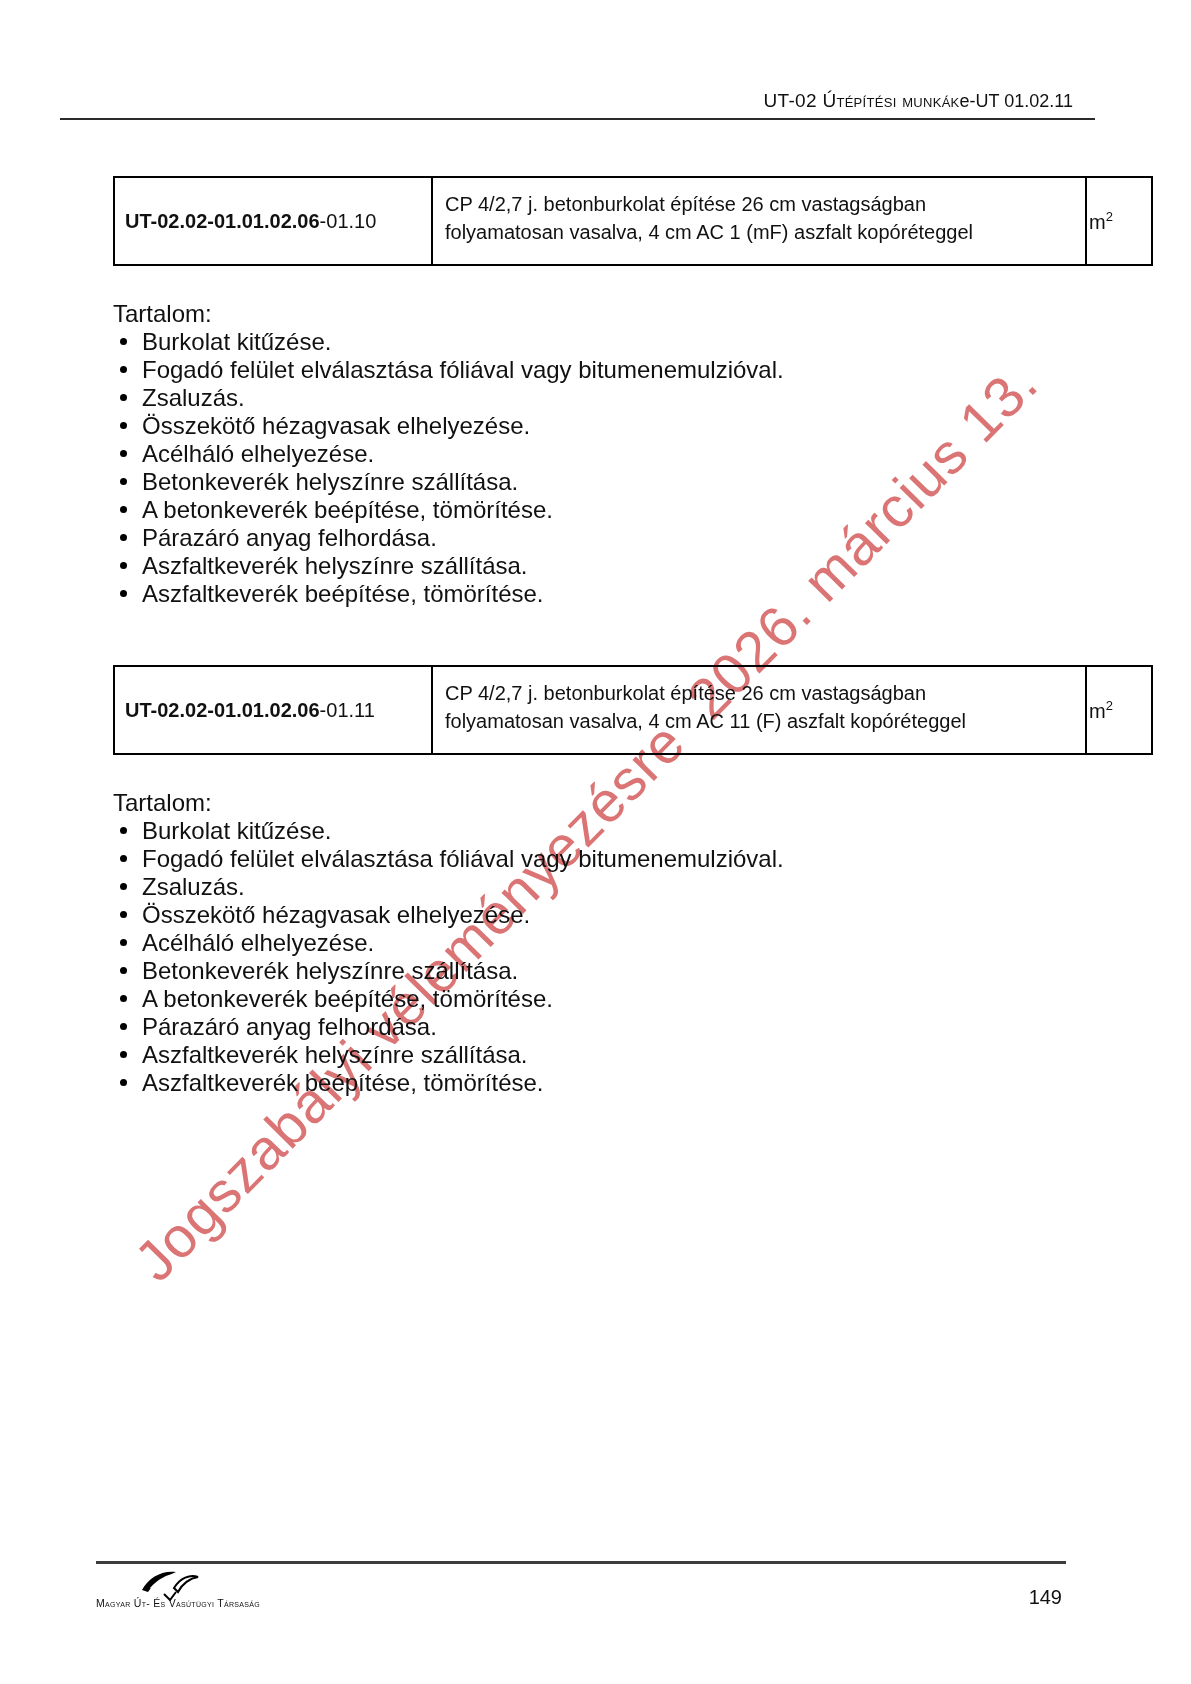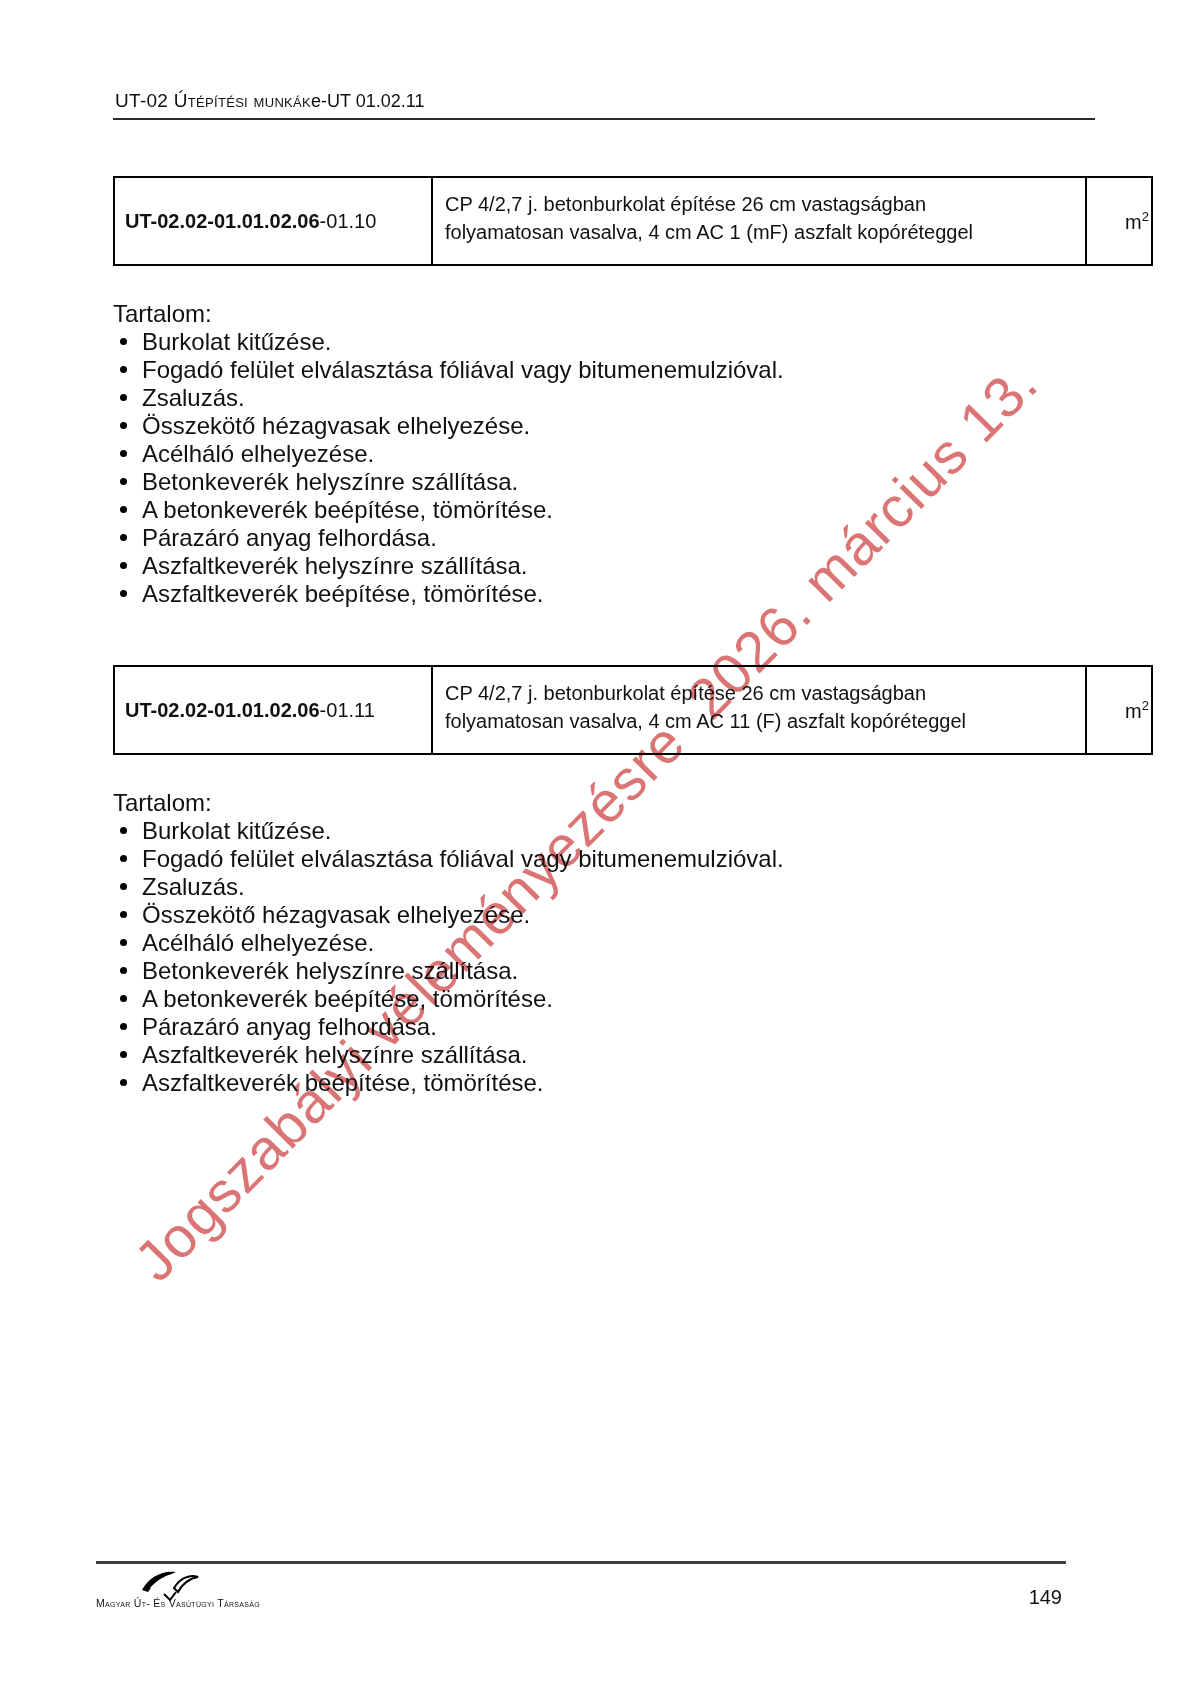--- a/index.html
+++ b/index.html
@@ -27,23 +27,23 @@
     line-height: 1.15;
     white-space: pre;
     letter-spacing: 1px;
     z-index: 0;
     pointer-events: none;
   }
   
   .header {
     position: relative;
     z-index: 1;
-    margin: 90px 96px 0 113px;
+    margin: 90px 96px 0 60px;
     display: flex;
-    justify-content: flex-start;
+    justify-content: flex-end;
     align-items: flex-end;
     border-bottom: 2px solid #2b2b2b;
     padding: 0 22px 6px 2px;
   }
   .header-left {
     font-variant: small-caps;
     font-size: 19px;
     letter-spacing: 0.3px;
   }
   .header-right {
@@ -71,21 +71,21 @@
     white-space: nowrap;
   }
   td.code-cell b { font-weight: bold; }
   td.desc-cell {
     width: 630px;
     padding: 1px 10px 7px 12px;
   }
   td.desc-cell .desc-line { line-height: 28px; }
   td.unit-cell {
     width: 60px;
-    text-align: right;
+    text-align: left;
     padding: 6px 2px;
   }
   td.unit-cell sup { font-size: 13px; }
   .tbl-gap-1 { margin-top: 56px; }
   .tbl-gap-2 { margin-top: 60px; }
   
   .content-label {
     position: relative;
     z-index: 1;
     margin: 36px 0 0 113px;

